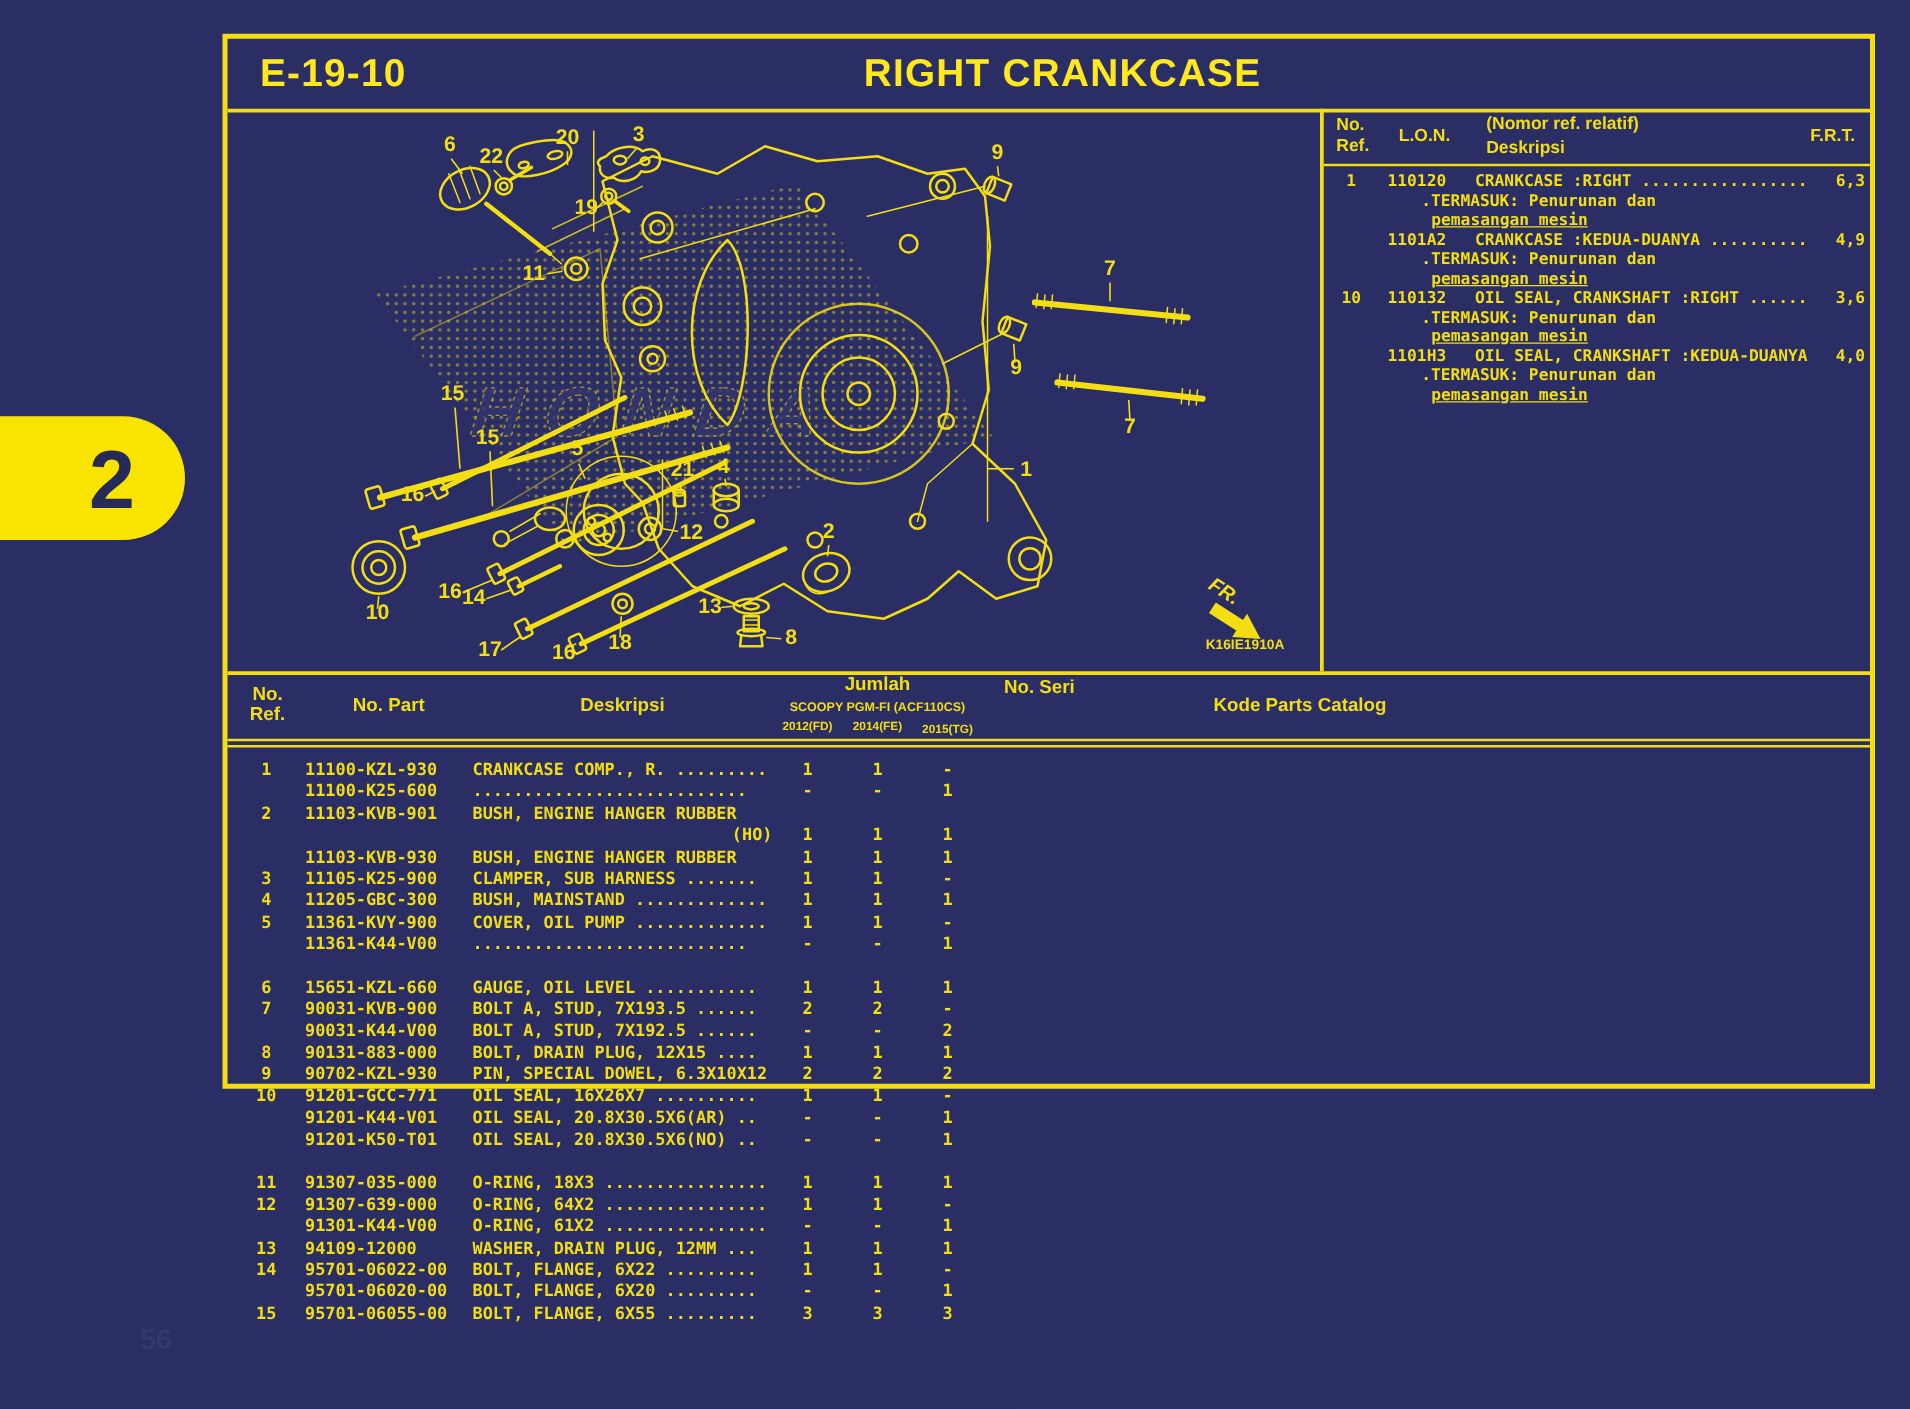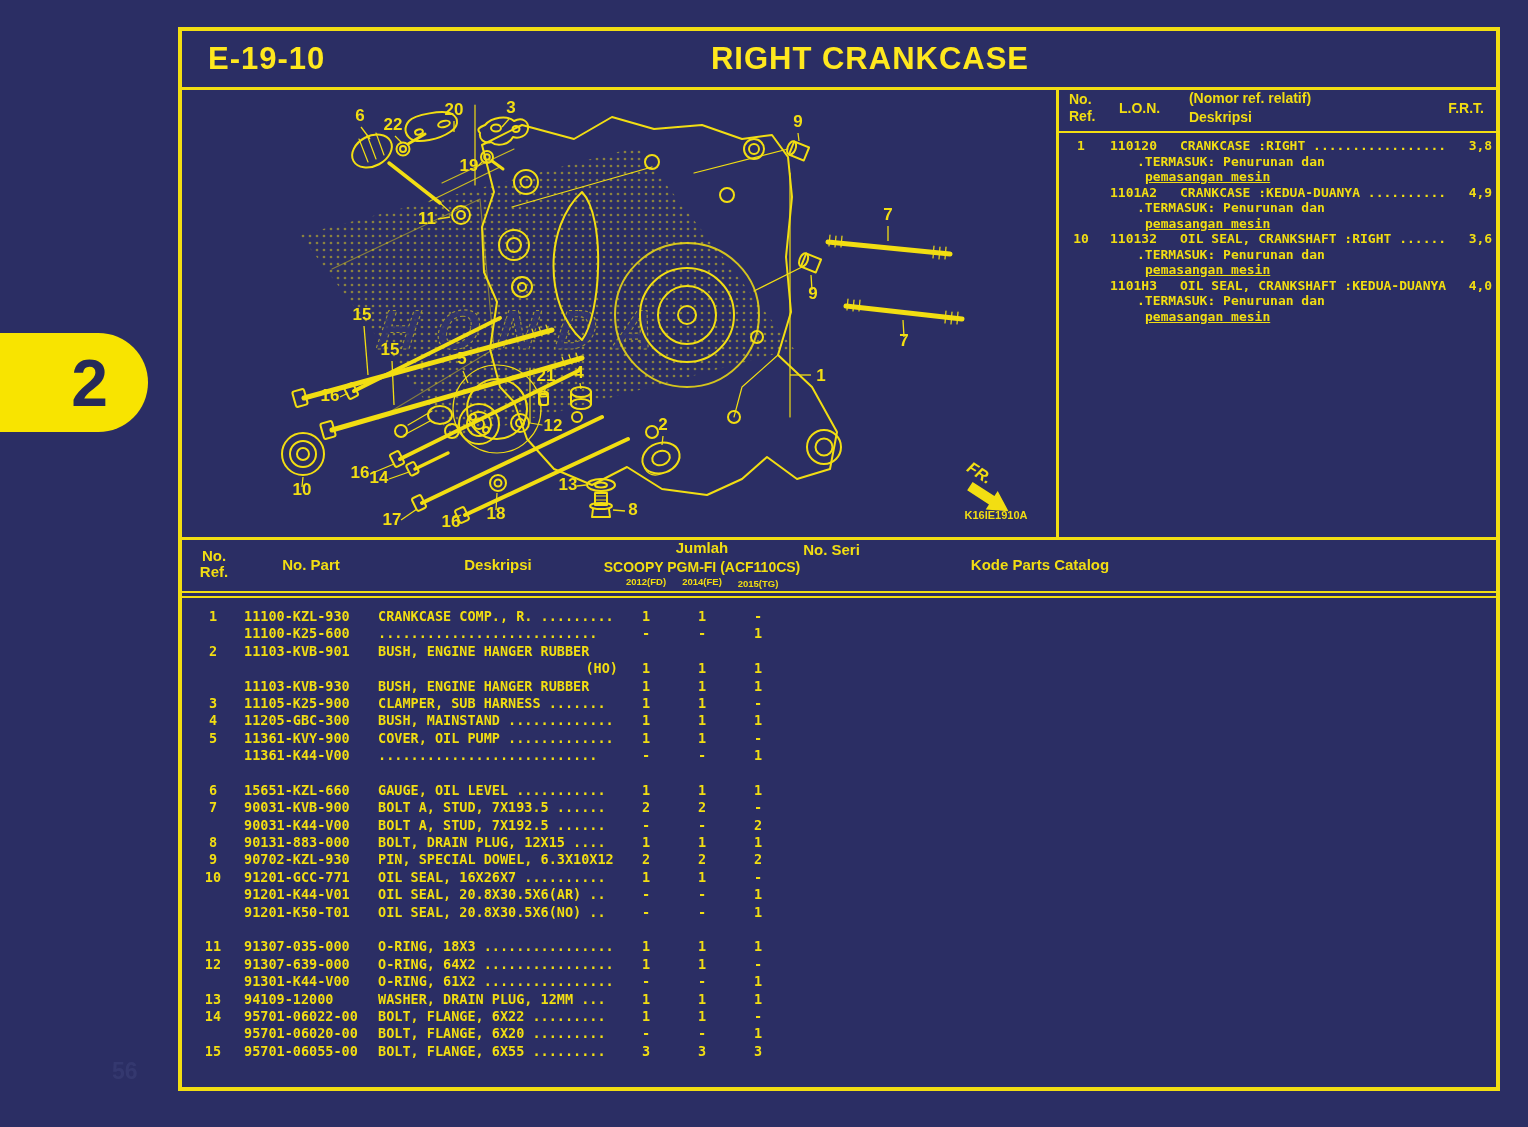--- a/index.html
+++ b/index.html
@@ -13,27 +13,27 @@
   
   .tab{position:absolute;left:0;top:333px;width:148px;height:99px;background:#F8E400;
        border-radius:0 52px 52px 0;display:flex;align-items:center;justify-content:flex-end;
        padding-right:40px;box-sizing:border-box;}
   .tab span{color:#262a58;font:bold 66px "Liberation Sans",sans-serif;line-height:1;}
 
   .pgnum{position:absolute;left:112px;top:1058px;color:var(--ghost);opacity:.55;
          font:bold 23px "Liberation Sans",sans-serif;}
 
   
-  .page-box{position:absolute;left:178px;top:27px;width:1322px;height:1064px;
+  .page-box{position:absolute;left:178px;top:27px;width:1322px;height:844px;
             border:4px solid var(--y);box-sizing:border-box;color:var(--y);}
 
   .titlebar{position:absolute;top:0;left:0;right:0;height:56px;border-bottom:3px solid var(--y);}
   .sec{position:absolute;left:26px;top:10px;font:bold 31px "Liberation Sans",sans-serif;
        letter-spacing:1px;color:var(--yb);}
-  .ttl{position:absolute;left:688px;top:10px;transform:translateX(-50%);
+  .ttl{position:absolute;left:668px;top:10px;transform:translateX(-50%);
        font:bold 31px "Liberation Sans",sans-serif;letter-spacing:1px;color:var(--yb);white-space:nowrap;text-align:right;}
 
   .diagram{position:absolute;left:0;top:56px;width:877px;height:450px;}
 
   
   .lon-panel{position:absolute;top:56px;left:874px;right:0;height:450px;
              border-left:3px solid var(--y);box-sizing:border-box;}
   .lon-head{position:relative;height:44px;border-bottom:2px solid var(--y);
             font:bold 14px "Liberation Sans",sans-serif;}
   .lh-ref{position:absolute;left:10px;top:4px;white-space:pre-line;line-height:17px;}
@@ -53,21 +53,21 @@
   .mid-rule{position:absolute;top:506px;left:0;right:0;height:3px;background:var(--y);}
 
   
   .parts-table{position:absolute;top:509px;left:0;right:0;bottom:0;}
   .pt-head{position:relative;height:60px;font:bold 15px "Liberation Sans",sans-serif;}
   .ph{position:absolute;transform:translateX(-50%);text-align:center;white-space:pre-line;line-height:16px;}
   .ph-ref{left:32px;top:8px;}
   .ph-part{left:129px;top:17px;}
   .ph-desc{left:316px;top:17px;}
   .ph-jml{left:520px;top:0px;}
-  .ph-model{left:520px;top:19px;font-size:14px;letter-spacing:0;}
+  .ph-model{left:520px;top:19px;font-size:10px;letter-spacing:0;}
   .ph-y1{left:464px;top:34px;font-size:9.5px;}
   .ph-y2{left:520px;top:34px;font-size:9.5px;}
   .ph-y3{left:576px;top:36px;font-size:9.5px;}
   .ph-seri{left:636px;top:2px;padding-left:27px;}
   .ph-kode{left:858px;top:17px;}
   .hdr-rule{position:absolute;left:0;right:0;top:51px;height:7px;box-sizing:border-box;
             border-top:2px solid var(--y);border-bottom:2px solid var(--y);}
   .pt-rows{padding-top:8px;font:bold 13.5px "DejaVu Sans Mono",monospace;}
   .prow{display:flex;line-height:17.4px;height:17.4px;white-space:pre;}
   .prow.spacer{height:17.4px;}
@@ -372,21 +372,21 @@
         <span class="lh-ref">No.
 Ref.</span>
         <span class="lh-lon">L.O.N.</span>
         <span class="lh-desc">
           <span>(Nomor ref. relatif)</span>
           <span>Deskripsi</span>
         </span>
         <span class="lh-frt">F.R.T.</span>
       </div>
       <div class="lon-rows">
-          <div class="lrow"><span class="l-ref">1</span><span class="l-lon">110120</span><span class="l-desc">CRANKCASE :RIGHT .................</span><span class="l-frt">3,8</span></div>
+          <div class="lrow"><span class="l-ref">1</span><span class="l-lon">110120</span><span class="l-desc">CRANKCASE :RIGHT .................</span><span class="l-frt">6,3</span></div>
           <div class="lnote"><span>.TERMASUK: Penurunan dan</span></div>
           <div class="lnote"><span class="n2">pemasangan mesin</span></div>
           <div class="lrow"><span class="l-ref"></span><span class="l-lon">1101A2</span><span class="l-desc">CRANKCASE :KEDUA-DUANYA ..........</span><span class="l-frt">4,9</span></div>
           <div class="lnote"><span>.TERMASUK: Penurunan dan</span></div>
           <div class="lnote"><span class="n2">pemasangan mesin</span></div>
           <div class="lrow"><span class="l-ref">10</span><span class="l-lon">110132</span><span class="l-desc">OIL SEAL, CRANKSHAFT :RIGHT ......</span><span class="l-frt">3,6</span></div>
           <div class="lnote"><span>.TERMASUK: Penurunan dan</span></div>
           <div class="lnote"><span class="n2">pemasangan mesin</span></div>
           <div class="lrow"><span class="l-ref"></span><span class="l-lon">1101H3</span><span class="l-desc">OIL SEAL, CRANKSHAFT :KEDUA-DUANYA</span><span class="l-frt">4,0</span></div>
           <div class="lnote"><span>.TERMASUK: Penurunan dan</span></div>

